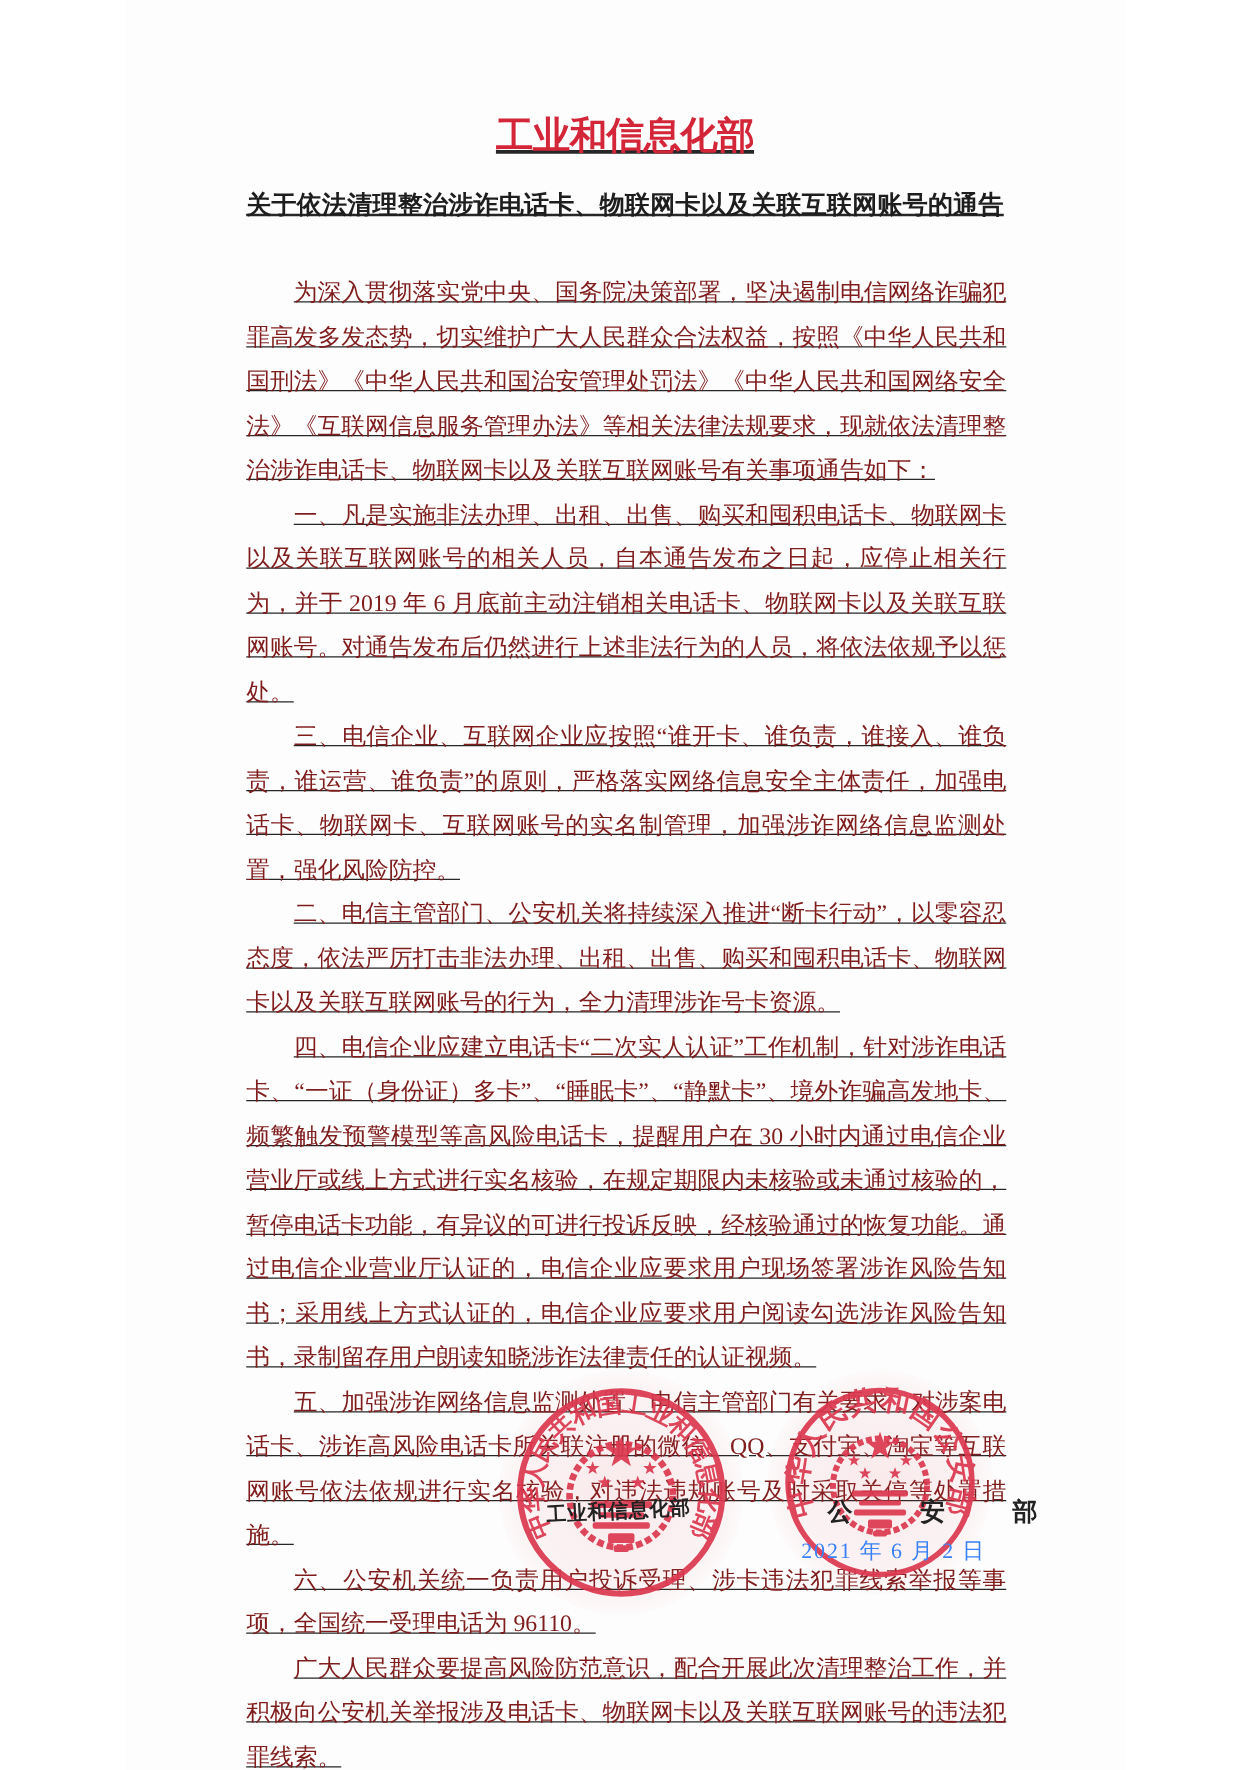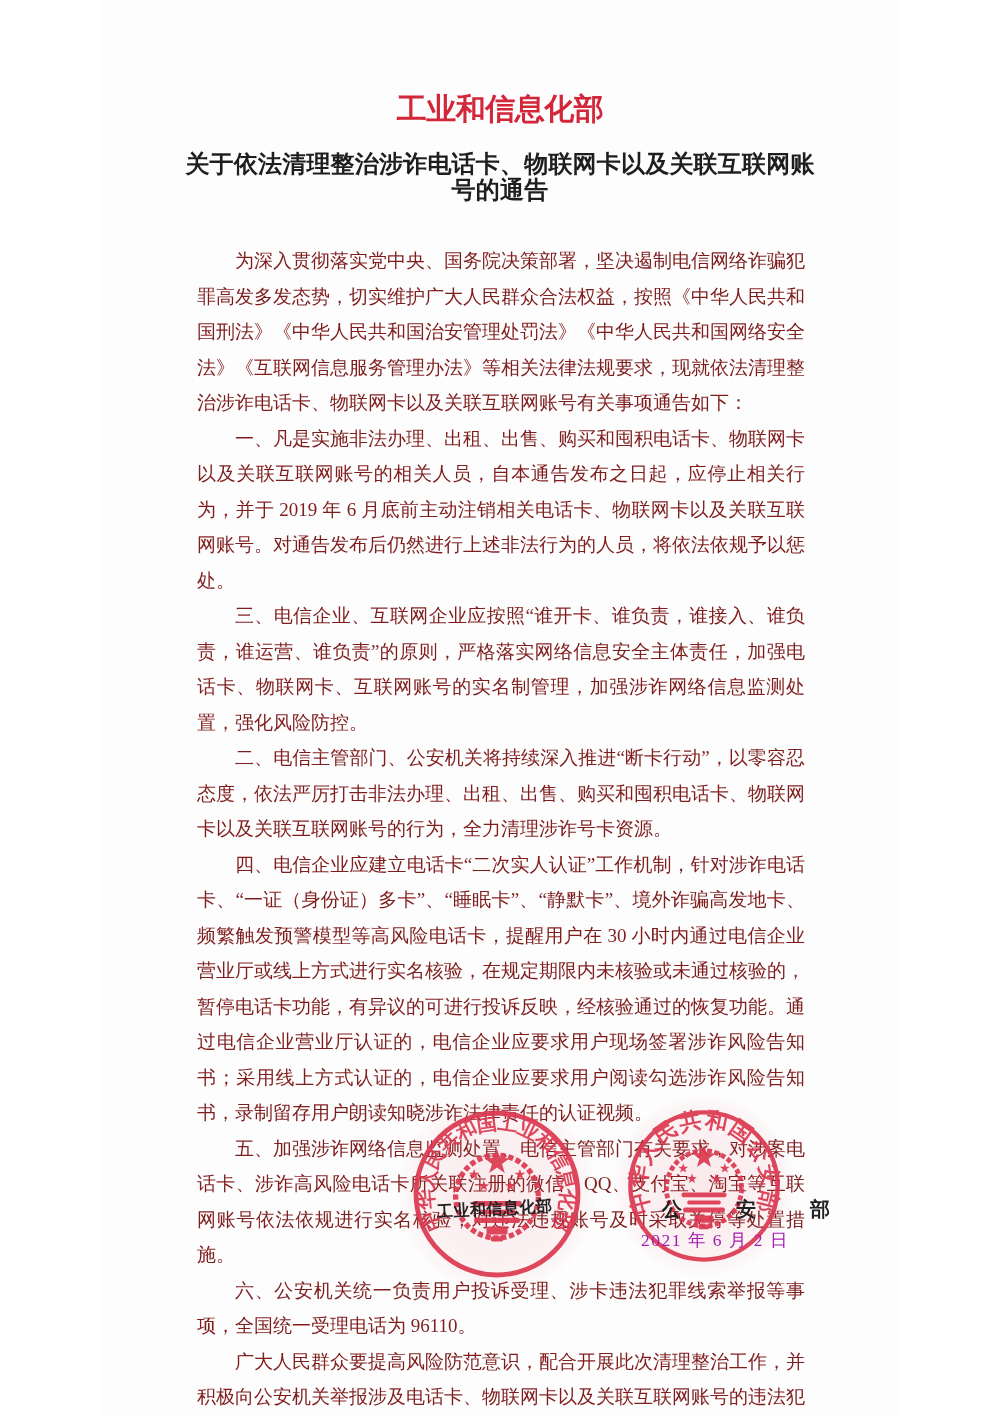--- a/index.html
+++ b/index.html
@@ -4,40 +4,41 @@
 <style>
   html,body{margin:0;padding:0;background:#ffffff;}
   .page{
     position:relative;
     width:800px;height:1416px;
     margin:0 auto;
     background:#fdfdfd;
     overflow:hidden;
     font-family:"Liberation Serif","DejaVu Serif",serif;
     color:#272727;
+    text-decoration:underline;
   }
   
   .header{
     padding-top:92px;
     display:flex;justify-content:center;align-items:baseline;
     gap:112px;
     font-family:"Liberation Sans","DejaVu Sans",sans-serif;
     font-weight:700;
     font-size:30px;line-height:34px;
     color:var(--header-red,#d32639);
     letter-spacing:-0.5px;
   }
   .header .mps{letter-spacing:53px;margin-right:-53px;}
   
   .title{
     margin:25px 80px 0 80px;
     text-align:center;
     font-family:"Liberation Sans","DejaVu Sans",sans-serif;
     font-weight:700;
-    font-size:24px;line-height:26px;
+    font-size:20px;line-height:26px;
     color:#1e1e1e;
     letter-spacing:0.2px;
   }
   
   .body{
     margin:40px 95px 0 97px;
     font-size:19px;
     line-height:35.5px;
     text-align:justify;
     color:#7f1d1d;
@@ -64,21 +65,21 @@
     position:absolute;
     color:#222222;
     font-family:"Liberation Serif","DejaVu Serif",serif;
     font-weight:600;
     white-space:nowrap;
   }
   .overlay-miit{font-size:16px;letter-spacing:0.5px;transform:rotate(-3deg);}
   .overlay-mps{font-size:20px;letter-spacing:17px;}
   .seal-date{
     position:absolute;
-    color:#a21caf;
+    color:#3b82f6;
     font-family:"Liberation Serif","DejaVu Serif",serif;
     font-size:17.5px;letter-spacing:1.5px;
     white-space:nowrap;
   }
 </style>
 </head>
 <body>
 
 <div class="page">
 

